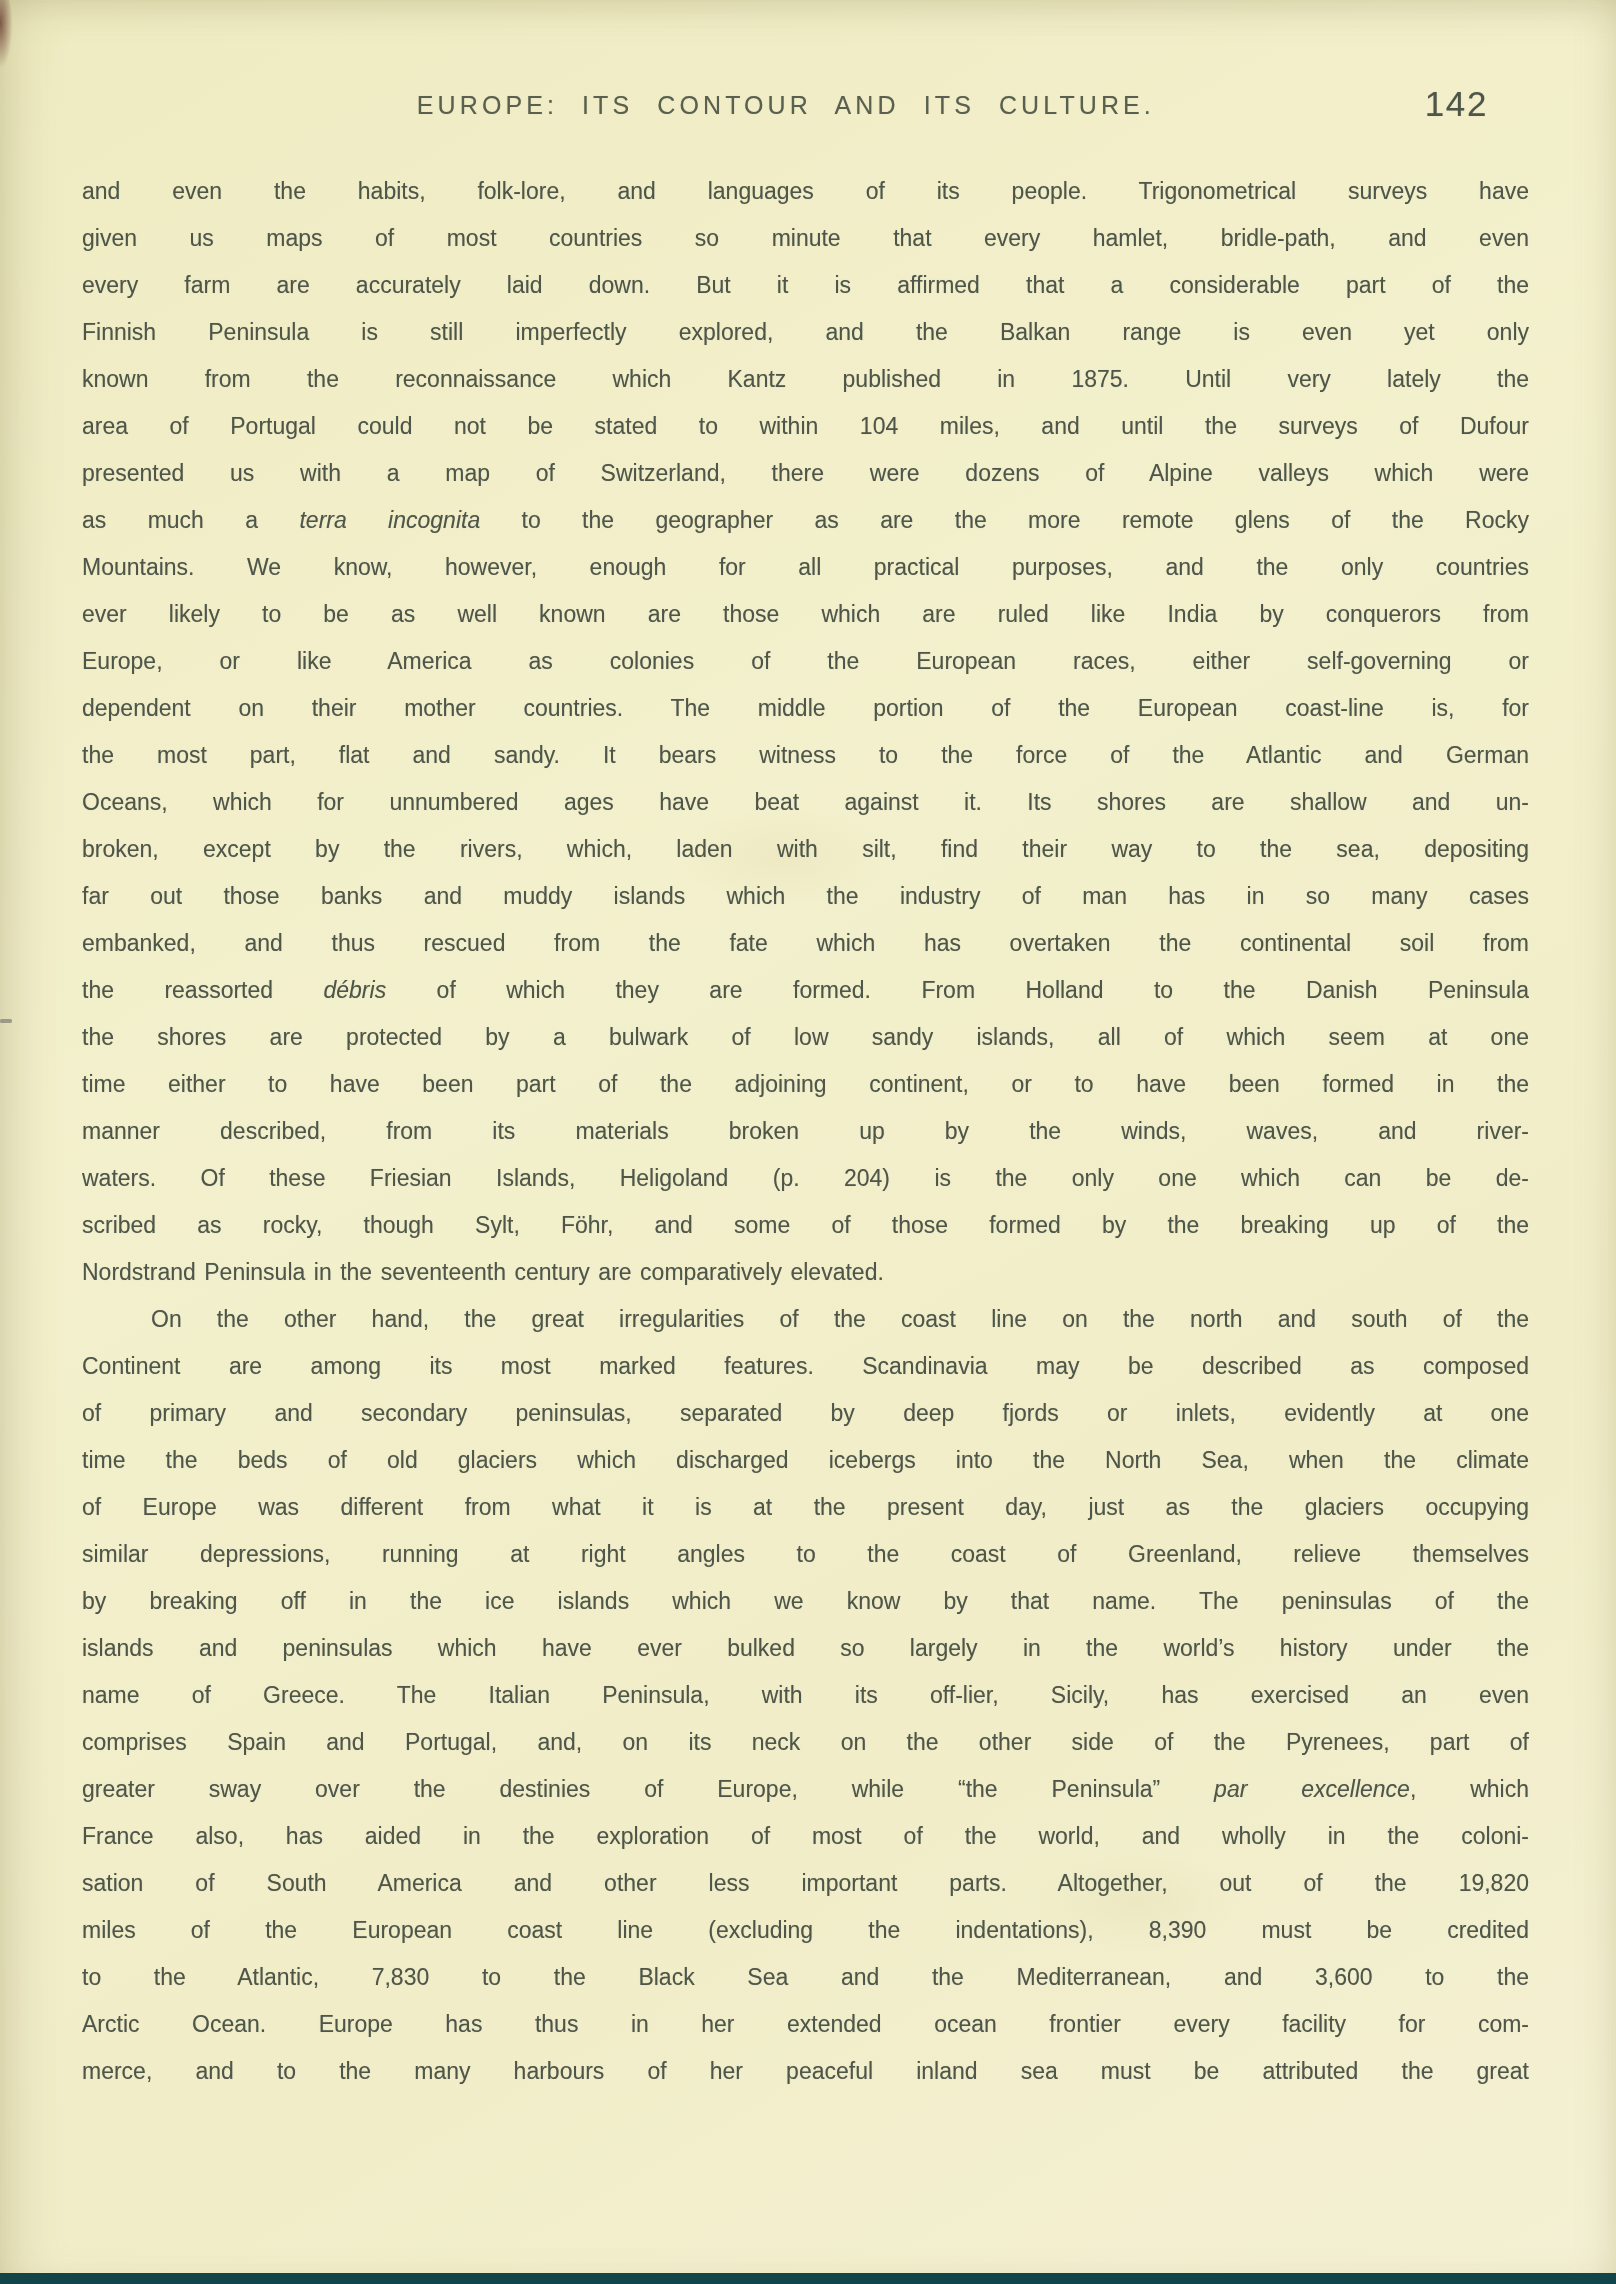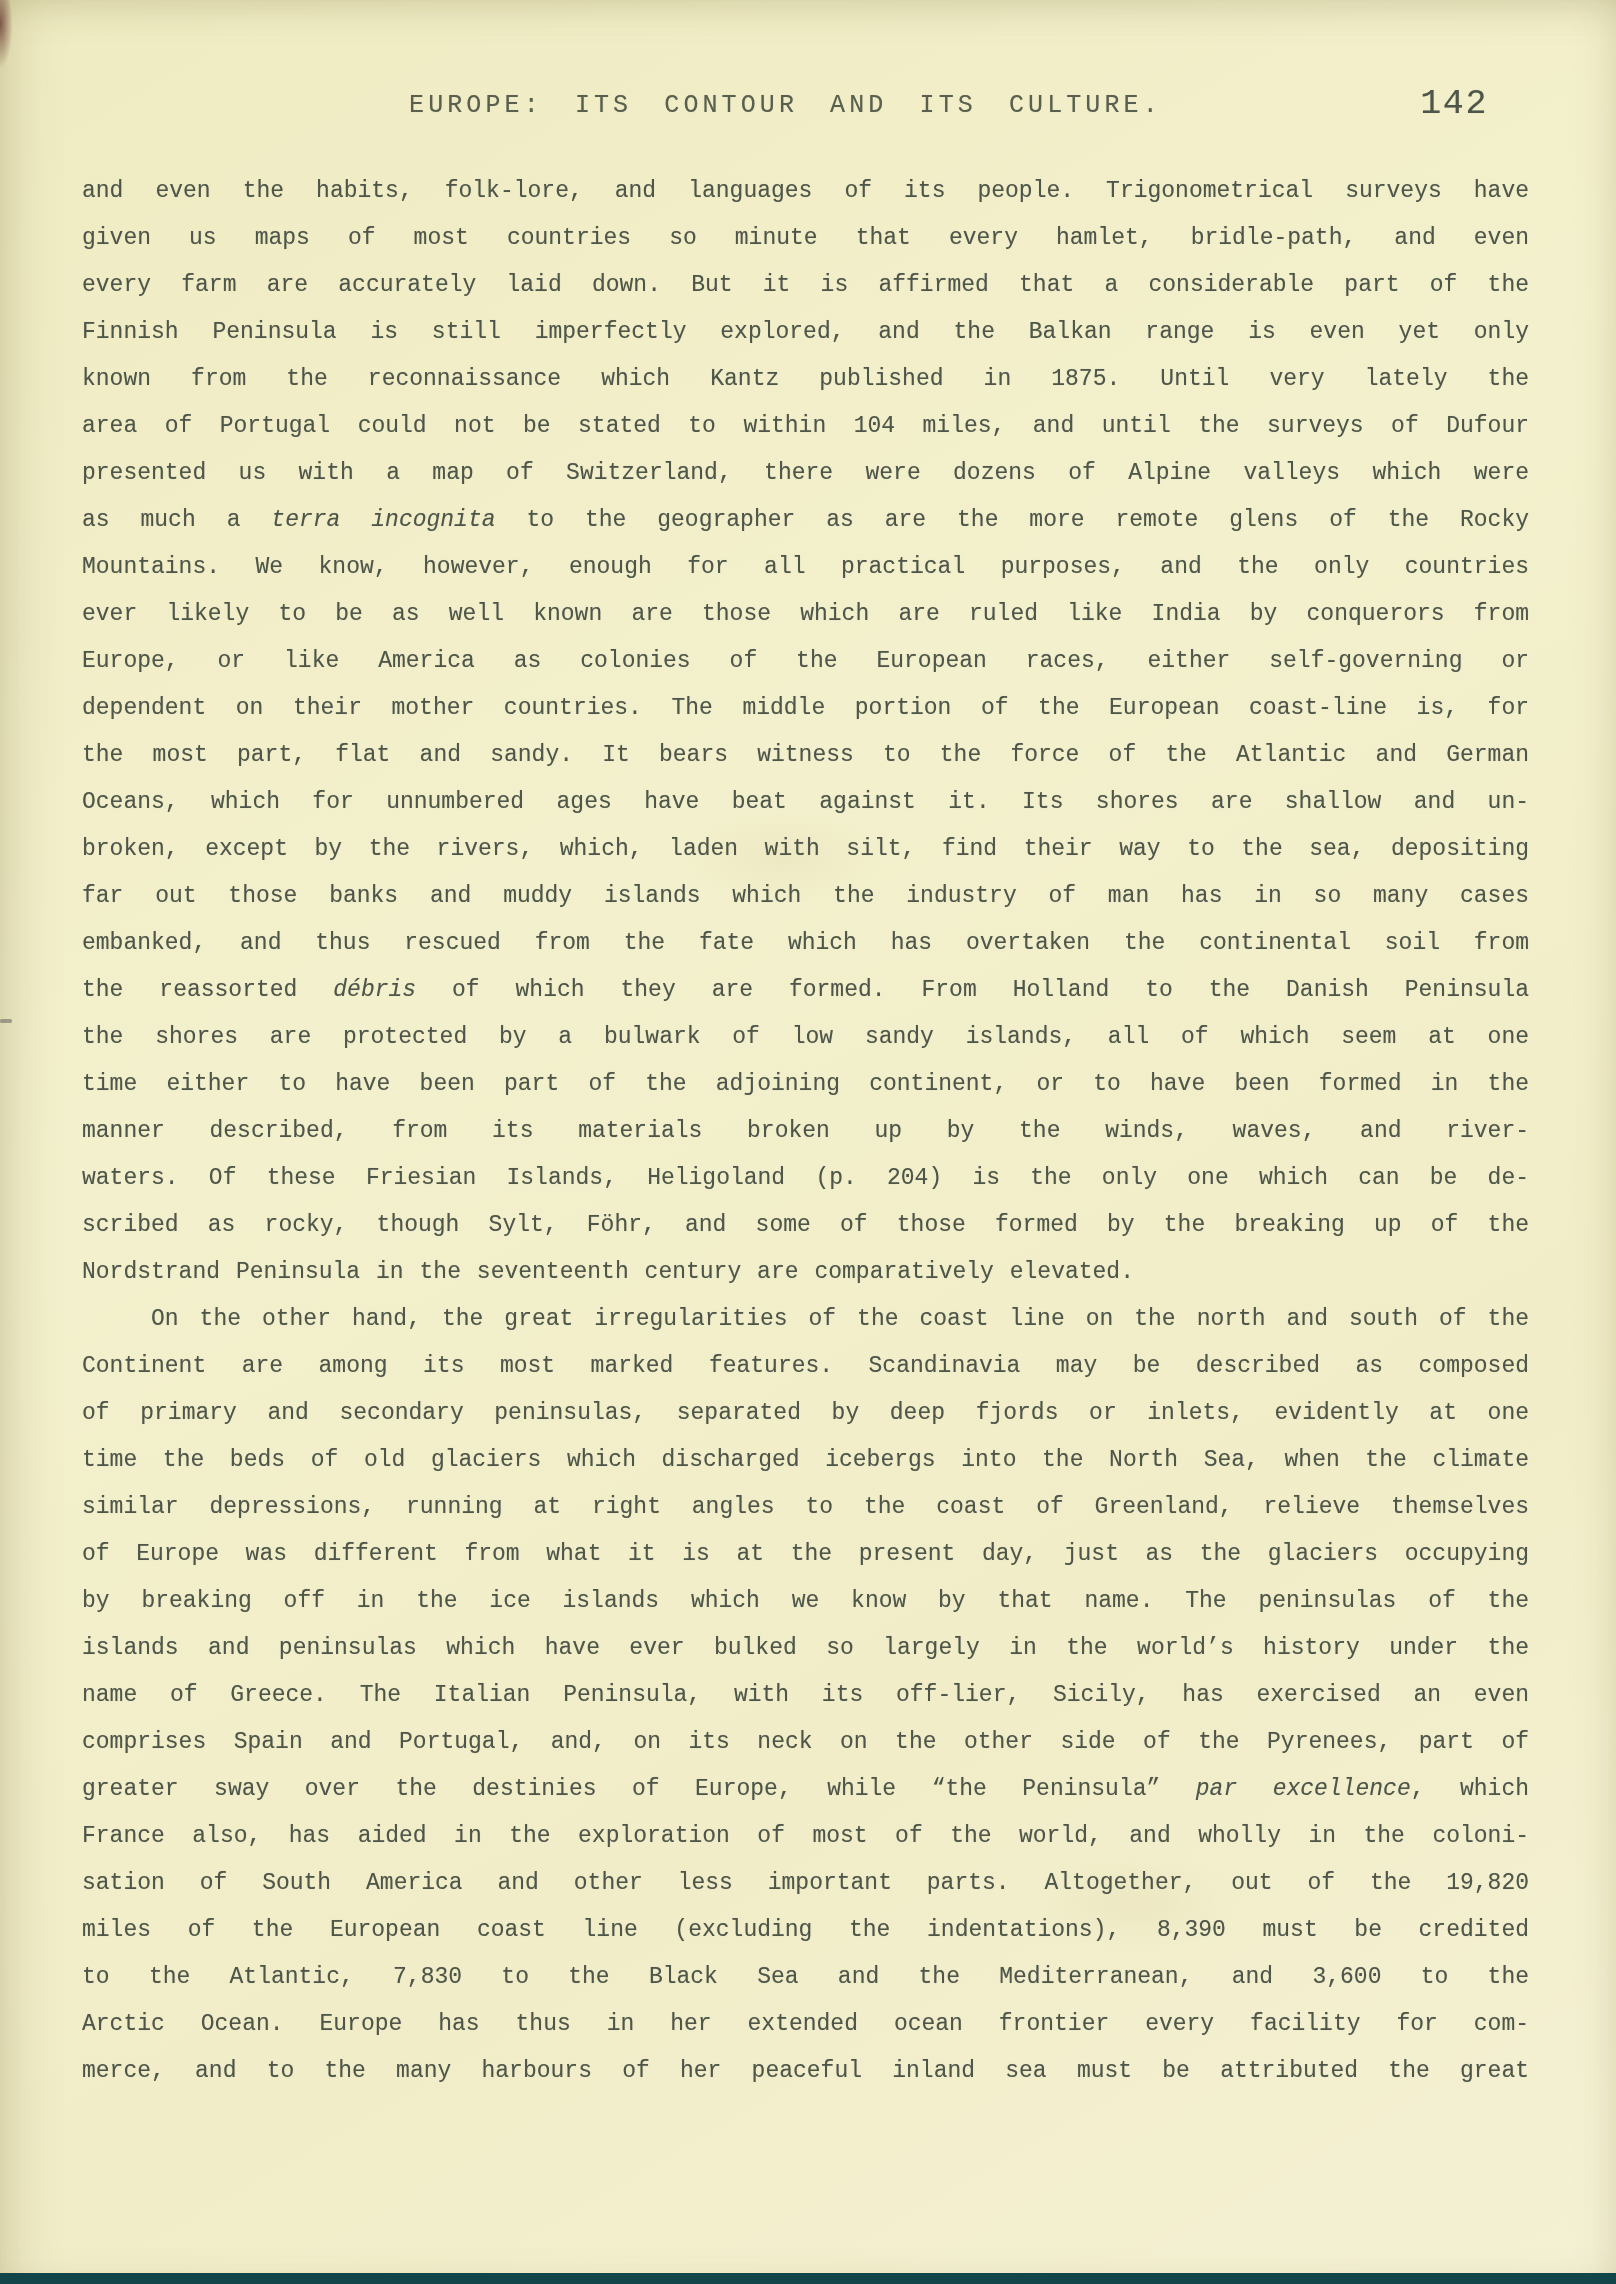--- a/index.html
+++ b/index.html
@@ -5,21 +5,21 @@
   html,body{margin:0;padding:0;background:#888;}
   .page{
     position:relative;
     width:1616px;height:2284px;
     margin:0 auto;
     background:linear-gradient(150deg,#efebc2 0%,#f3f0cd 38%,#f1edc8 70%,#f4f1d4 100%);
     box-shadow:inset 28px 0 58px -25px rgba(110,100,45,.28),
                inset -21.4px 0 45px -21.4px rgba(110,100,45,.16),
                inset 0 25px 49px -29px rgba(110,100,45,.18);
     overflow:hidden;
-    font-family:Liberation Mono, monospace;
+    font-family:Liberation Sans, sans-serif;
     color:var(--ink,#4e564a);
   }
   .running-title{
     position:absolute;top:91px;left:50%;
     transform:translateX(-53%);
     font-size:25px;letter-spacing:4.1px;word-spacing:13px;
     color:var(--header-ink,#59604f);
     white-space:nowrap;
     text-shadow:0 0 0.8px rgba(89,96,79,.35);
   }
@@ -103,22 +103,22 @@
         <div class="text-line"><span class="">manner described, from its materials broken up by the winds, waves, and river-</span></div>
         <div class="text-line"><span class="">waters. Of these Friesian Islands, Heligoland (p. 204) is the only one which can be de-</span></div>
         <div class="text-line"><span class="">scribed as rocky, though Sylt, Föhr, and some of those formed by the breaking up of the</span></div>
         <div class="text-line endpar"><span class="">Nordstrand Peninsula in the seventeenth century are comparatively elevated.</span></div>
       </div>
       <div class="paragraph indent-first">
         <div class="text-line"><span class="">On the other hand, the great irregularities of the coast line on the north and south of the</span></div>
         <div class="text-line"><span class="">Continent are among its most marked features. Scandinavia may be described as composed</span></div>
         <div class="text-line"><span class="">of primary and secondary peninsulas, separated by deep fjords or inlets, evidently at one</span></div>
         <div class="text-line"><span class="">time the beds of old glaciers which discharged icebergs into the North Sea, when the climate</span></div>
+        <div class="text-line"><span class="">of Europe was different from what it is at the present day, just as the glaciers occupying</span></div>
         <div class="text-line"><span class="">similar depressions, running at right angles to the coast of Greenland, relieve themselves</span></div>
-        <div class="text-line"><span class="">of Europe was different from what it is at the present day, just as the glaciers occupying</span></div>
         <div class="text-line"><span class="">by breaking off in the ice islands which we know by that name. The peninsulas of the</span></div>
         <div class="text-line"><span class="">islands and peninsulas which have ever bulked so largely in the world’s history under the</span></div>
         <div class="text-line"><span class="">name of Greece. The Italian Peninsula, with its off-lier, Sicily, has exercised an even</span></div>
         <div class="text-line"><span class="">comprises Spain and Portugal, and, on its neck on the other side of the Pyrenees, part of</span></div>
         <div class="text-line"><span class="">greater sway over the destinies of Europe, while “the Peninsula” </span><span class="italic">par excellence</span><span class="">, which</span></div>
         <div class="text-line"><span class="">France also, has aided in the exploration of most of the world, and wholly in the coloni-</span></div>
         <div class="text-line"><span class="">sation of South America and other less important parts. Altogether, out of the 19,820</span></div>
         <div class="text-line"><span class="">miles of the European coast line (excluding the indentations), 8,390 must be credited</span></div>
         <div class="text-line"><span class="">to the Atlantic, 7,830 to the Black Sea and the Mediterranean, and 3,600 to the</span></div>
         <div class="text-line"><span class="">Arctic Ocean. Europe has thus in her extended ocean frontier every facility for com-</span></div>

